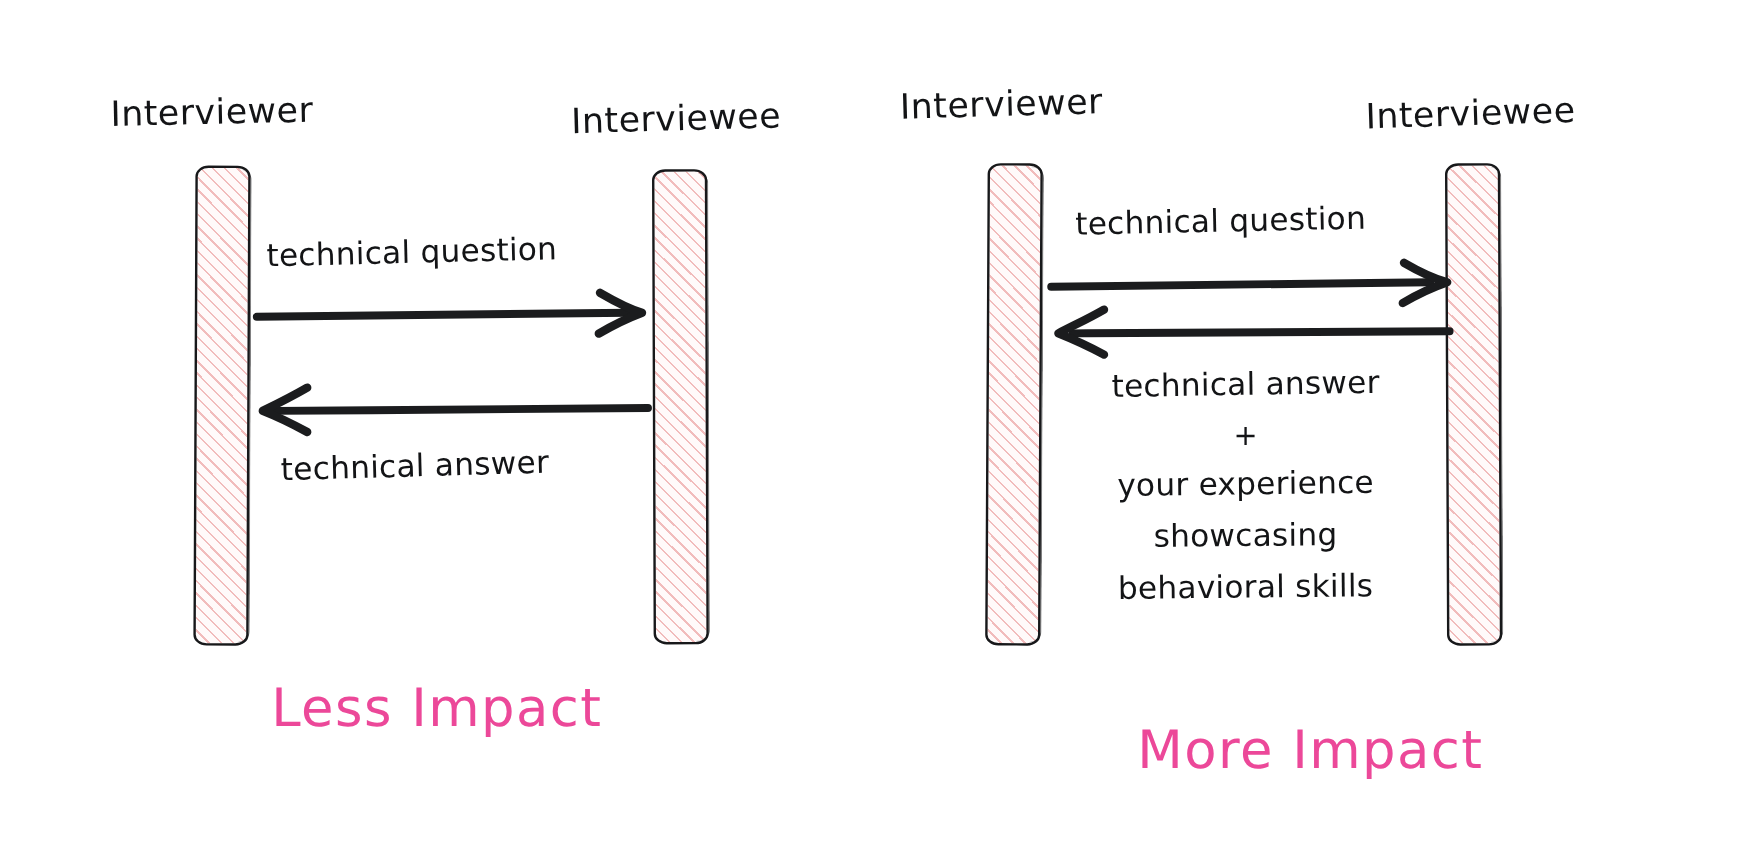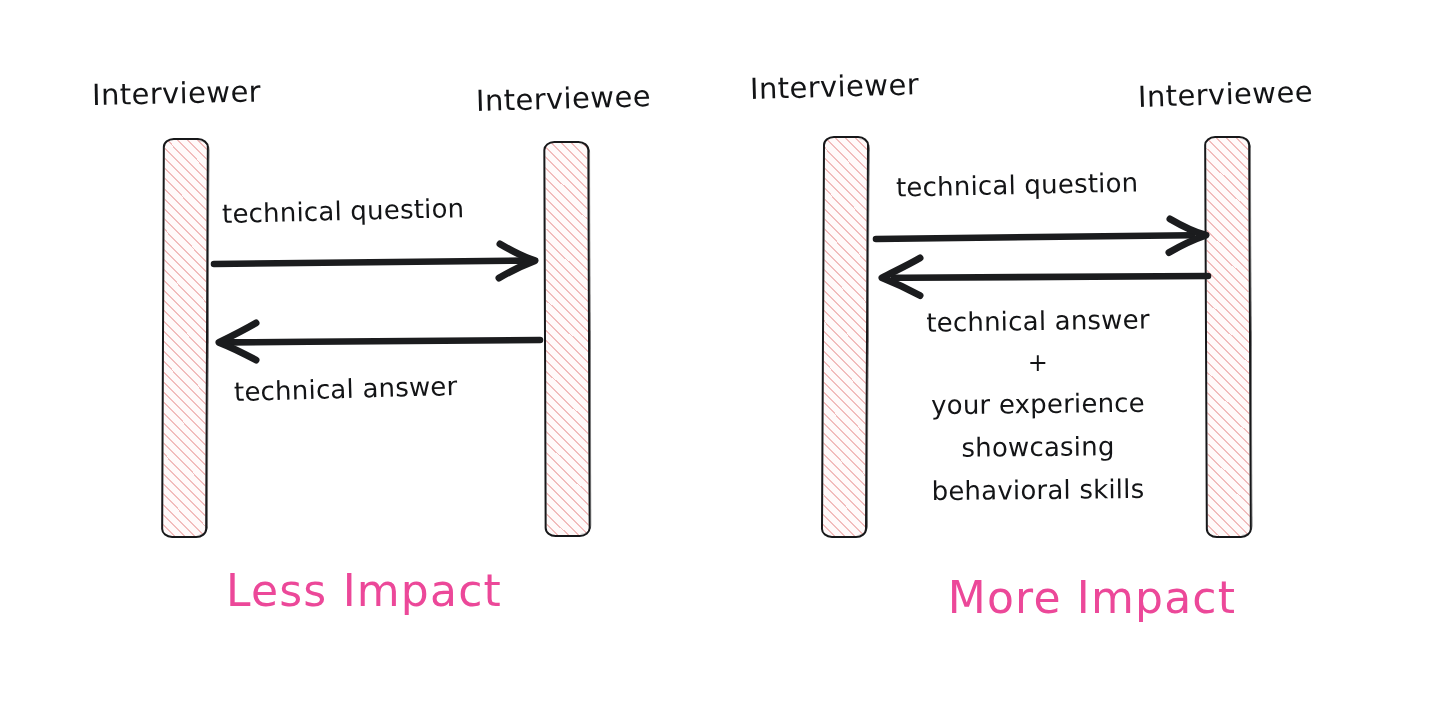--- a/index.html
+++ b/index.html
@@ -169,16 +169,16 @@
     </div>
 
     <div class="msg-block" style="left:142px; top:300px; width:336px;">
       <span style="transform:rotate(-0.9deg);">technical answer</span>
       <span class="plus">+</span>
       <span style="transform:rotate(-0.7deg);">your experience</span>
       <span style="transform:rotate(-0.5deg);">showcasing</span>
       <span style="transform:rotate(-0.6deg);">behavioral skills</span>
     </div>
 
-    <div class="caption" style="left:0px; top:572px; width:728px;">More Impact</div>
+    <div class="caption" style="left:0px; top:600px; width:728px;">More Impact</div>
   </div>
 
 </div>
 
 </body></html>

